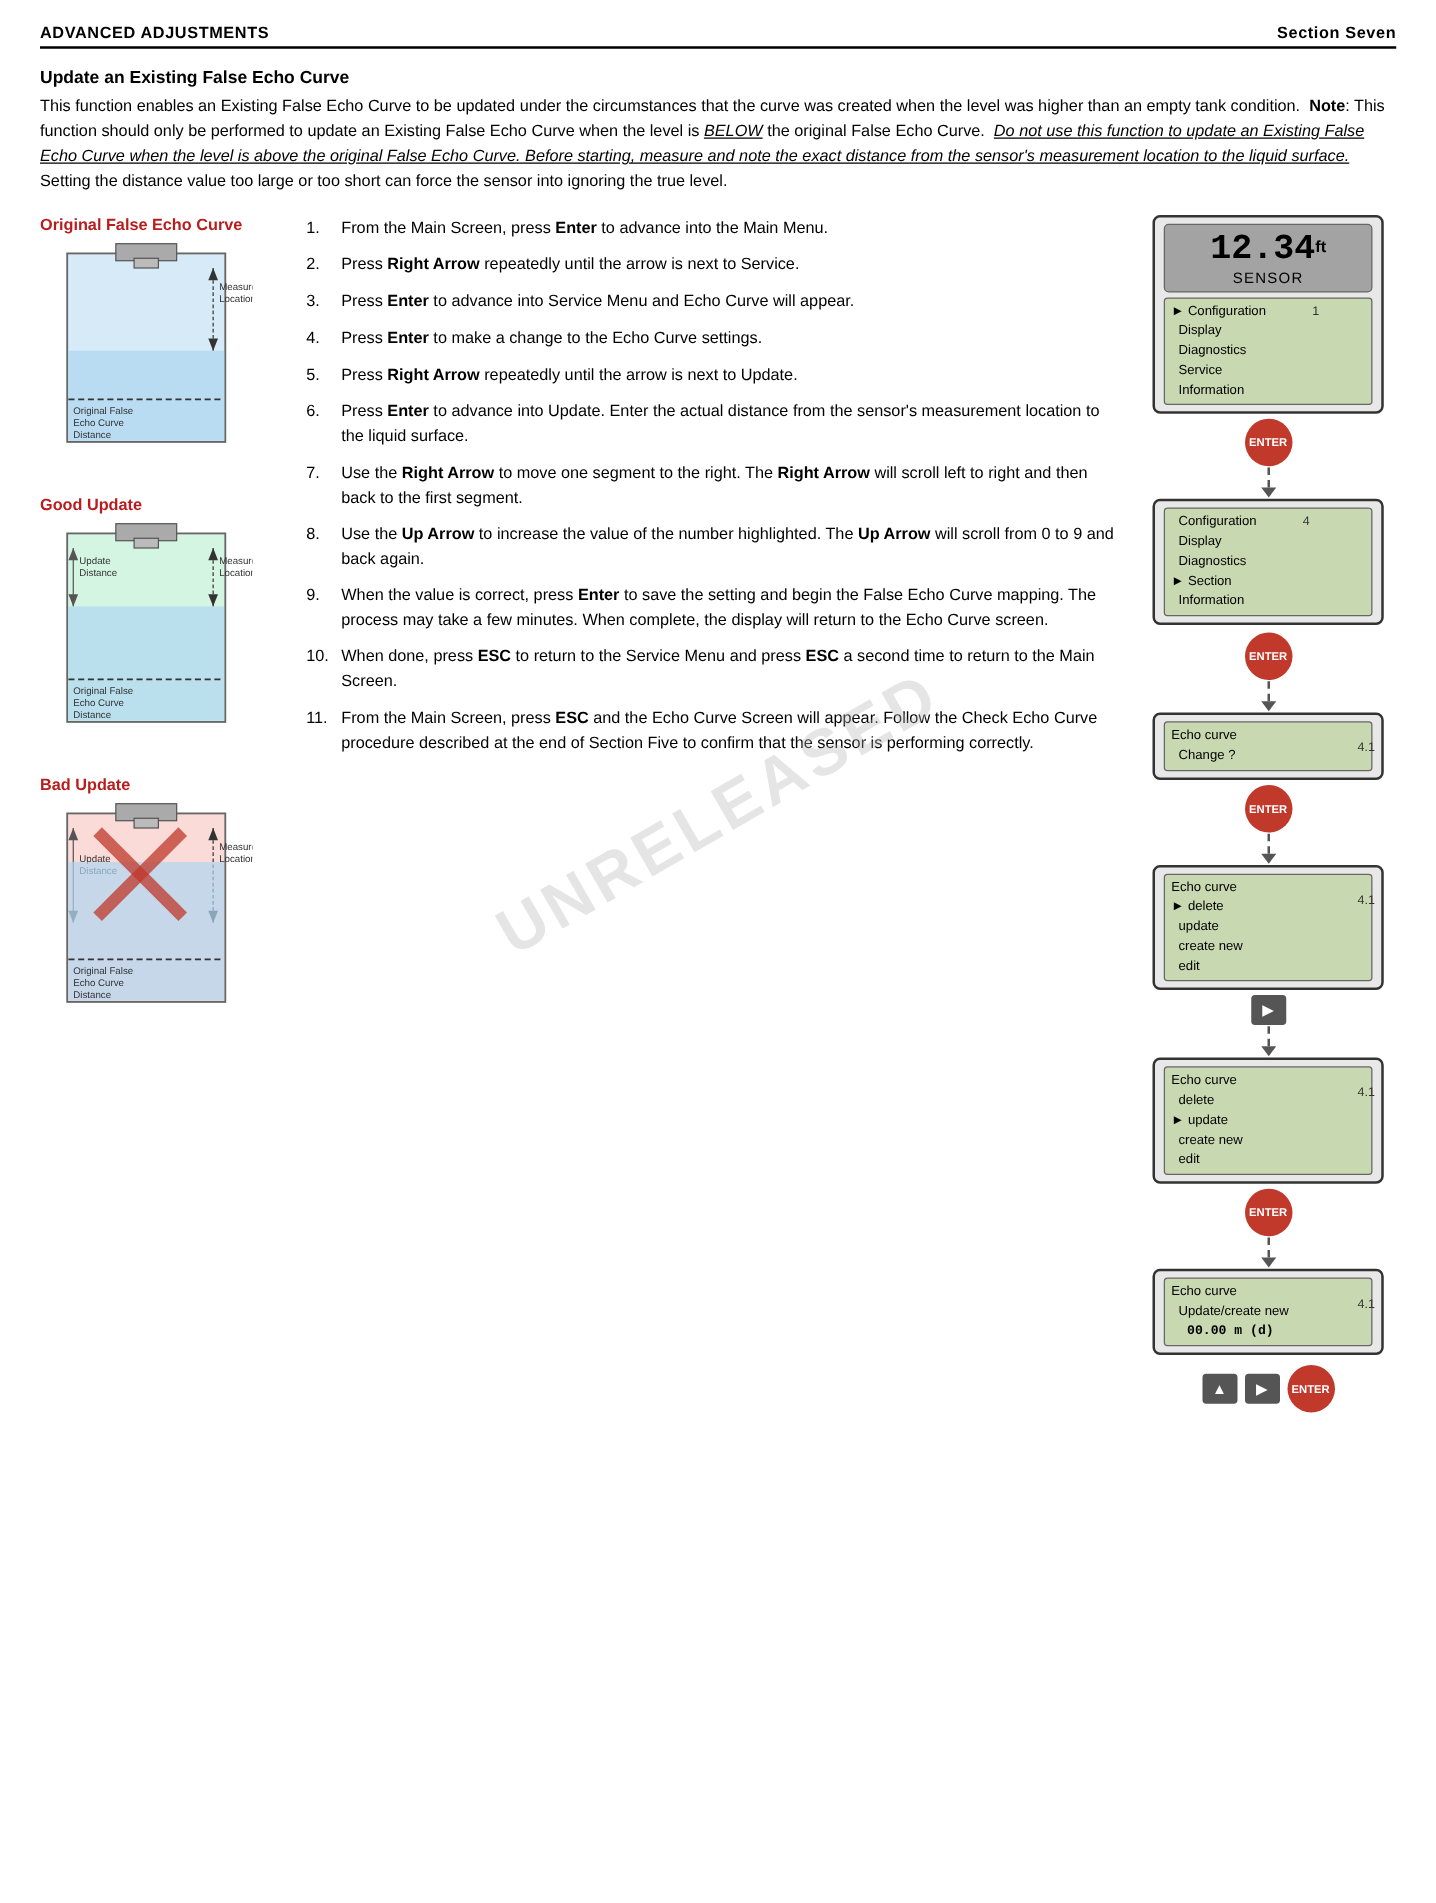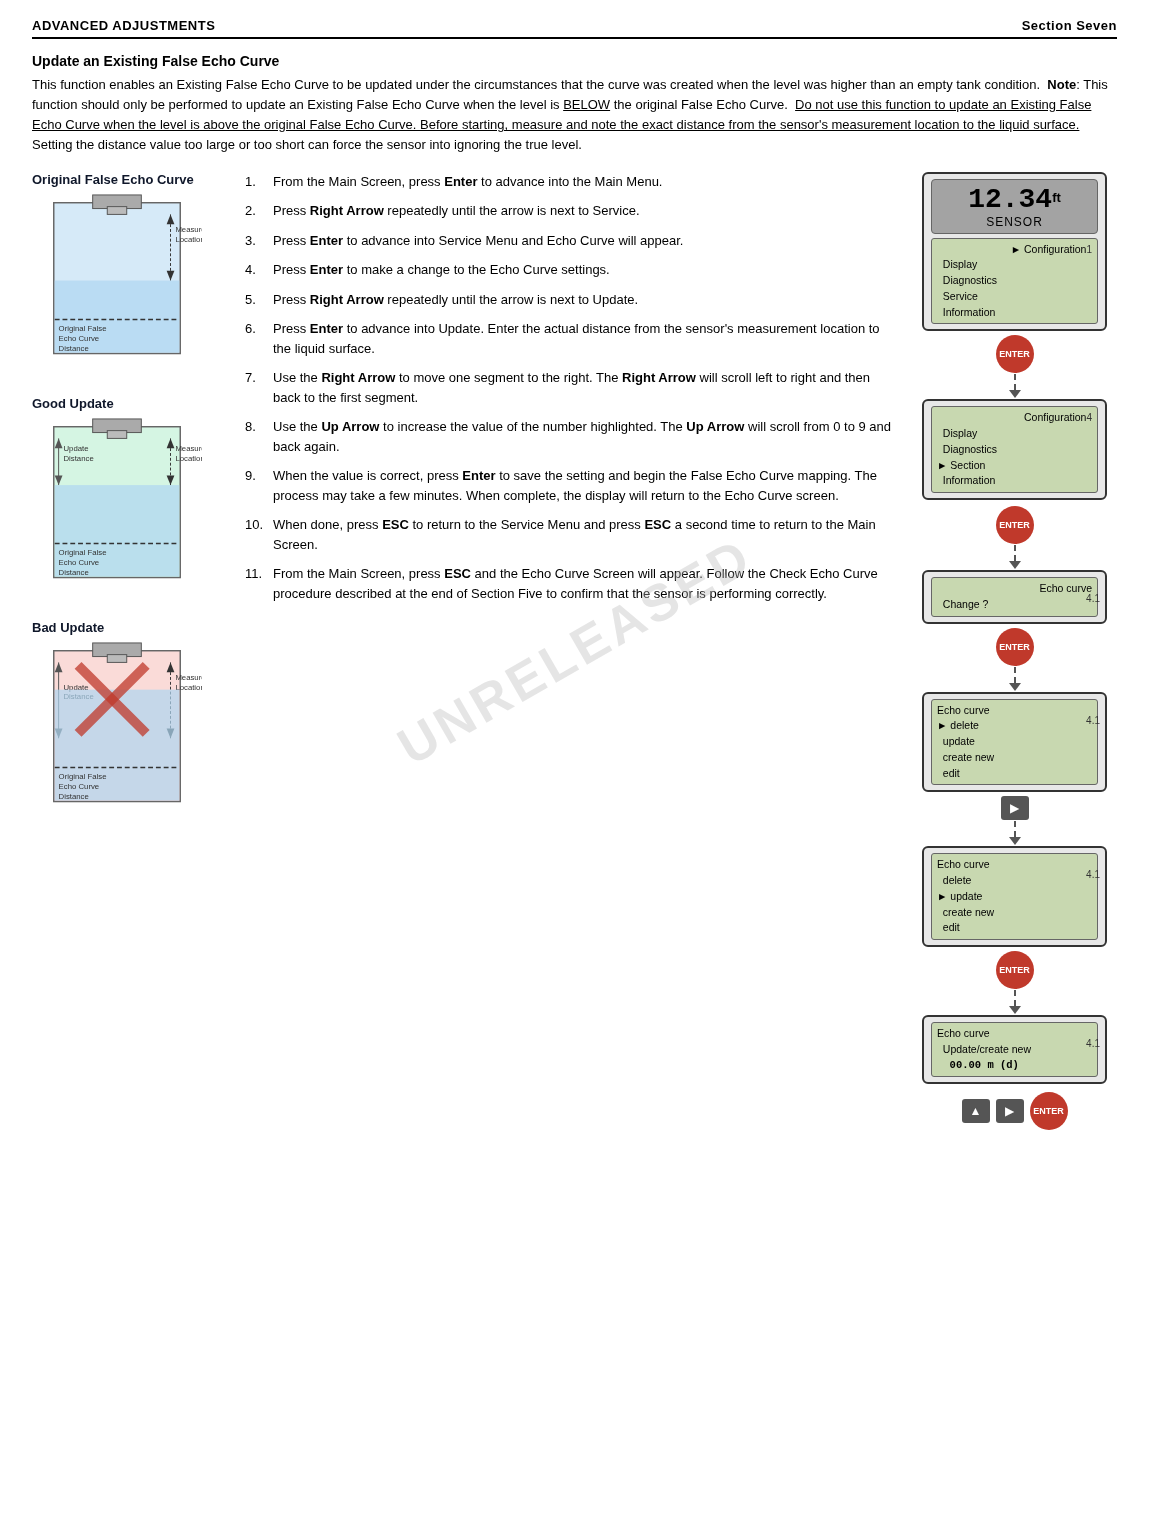--- a/index.html
+++ b/index.html
@@ -46,20 +46,21 @@
       margin-bottom: 6px;
     }
 
     
     .body-text {
       font-size: 13px;
       line-height: 1.55;
       margin-bottom: 16px;
     }
     .body-text .italic-underline {
+      font-style: italic;
       text-decoration: underline;
     }
     .body-text .bold {
       font-weight: bold;
     }
 
     
     .main-content {
       display: flex;
       flex-direction: row;
@@ -91,21 +92,21 @@
       flex-direction: column;
       align-items: center;
       gap: 0px;
     }
 
     
     .diagram-label {
       font-weight: bold;
       font-size: 13px;
       margin-bottom: 6px;
-      color: #0f172a;
+      color: #b91c1c;
     }
 
     
     .steps-list {
       list-style: none;
       padding: 0;
     }
     .steps-list li {
       display: flex;
       gap: 8px;
@@ -143,21 +144,22 @@
     .device-menu {
       background: #c8d8b0;
       border: 1.5px solid #666;
       border-radius: 3px;
       padding: 3px 5px;
       font-size: 10.5px;
       line-height: 1.5;
     }
     .device-menu .menu-item {
       display: flex;
-      justify-content: flex-end;
+      justify-content: flex-start;
+      gap: 37px;
     }
     .device-menu .menu-num {
       color: #333;
       font-size: 10px;
     }
     .connector-arrow {
       display: flex;
       flex-direction: column;
       align-items: center;
       margin: 1px 0;

